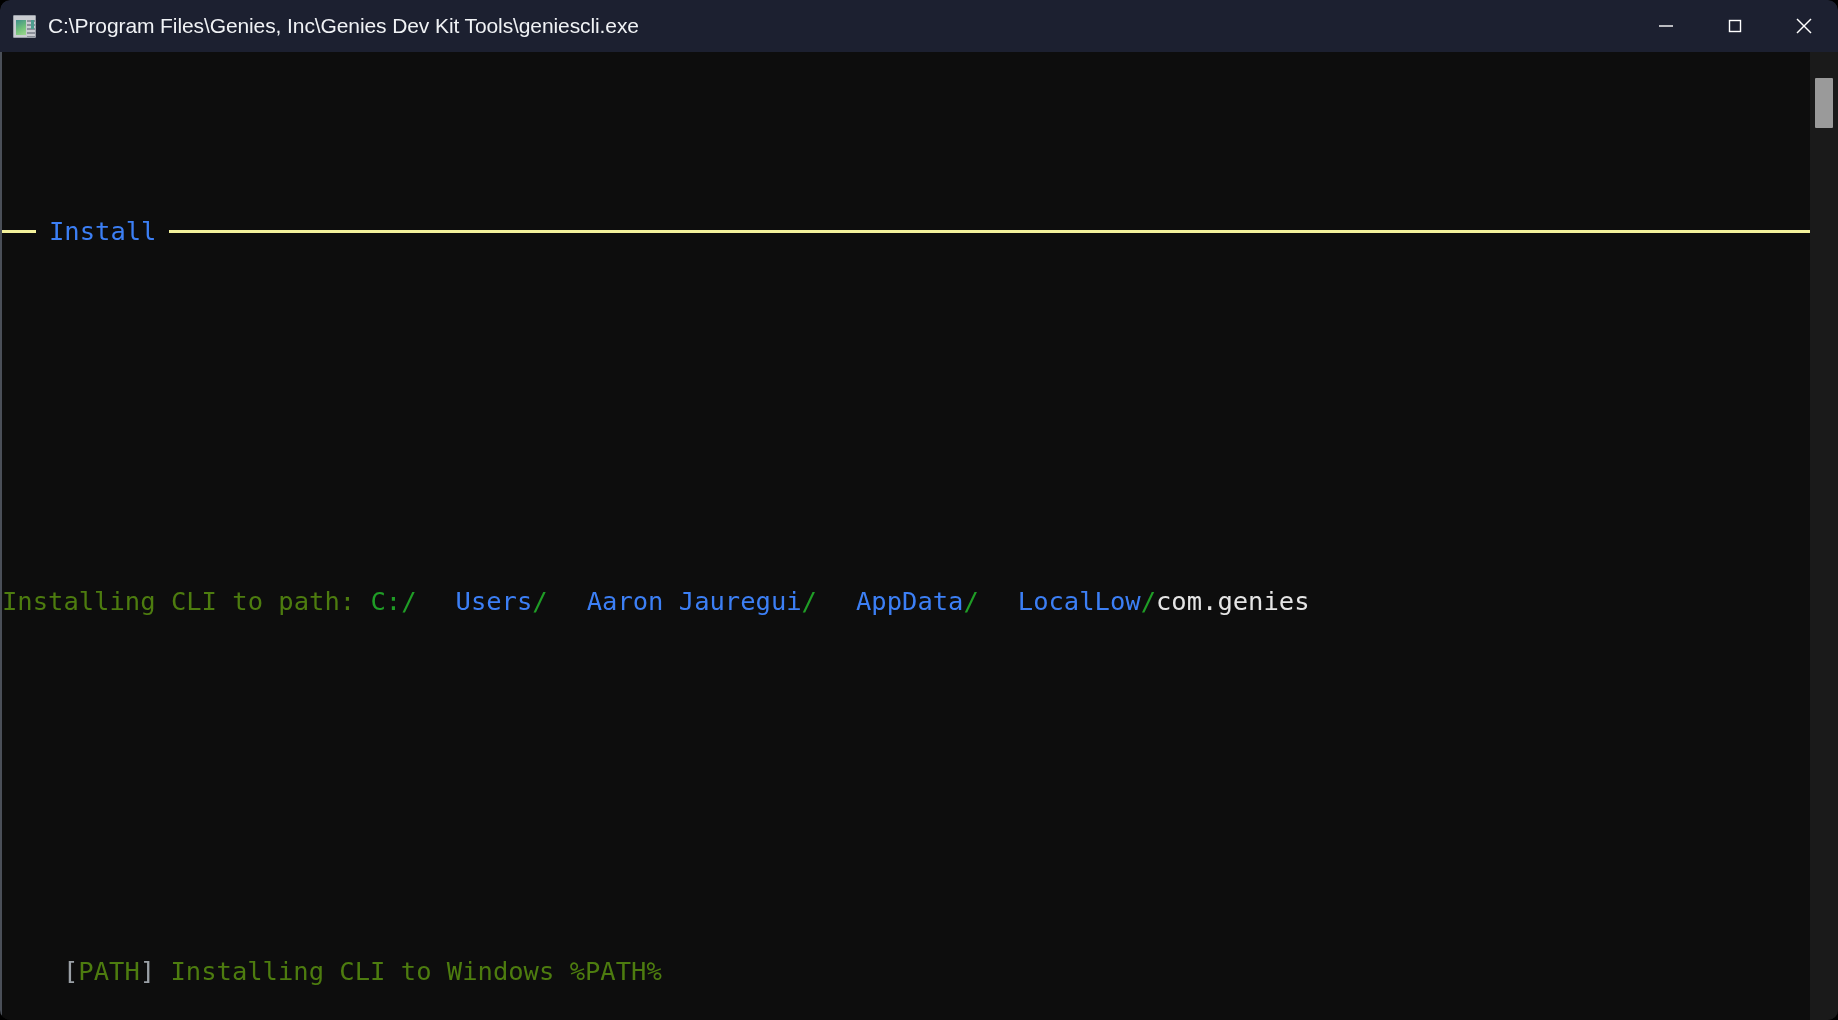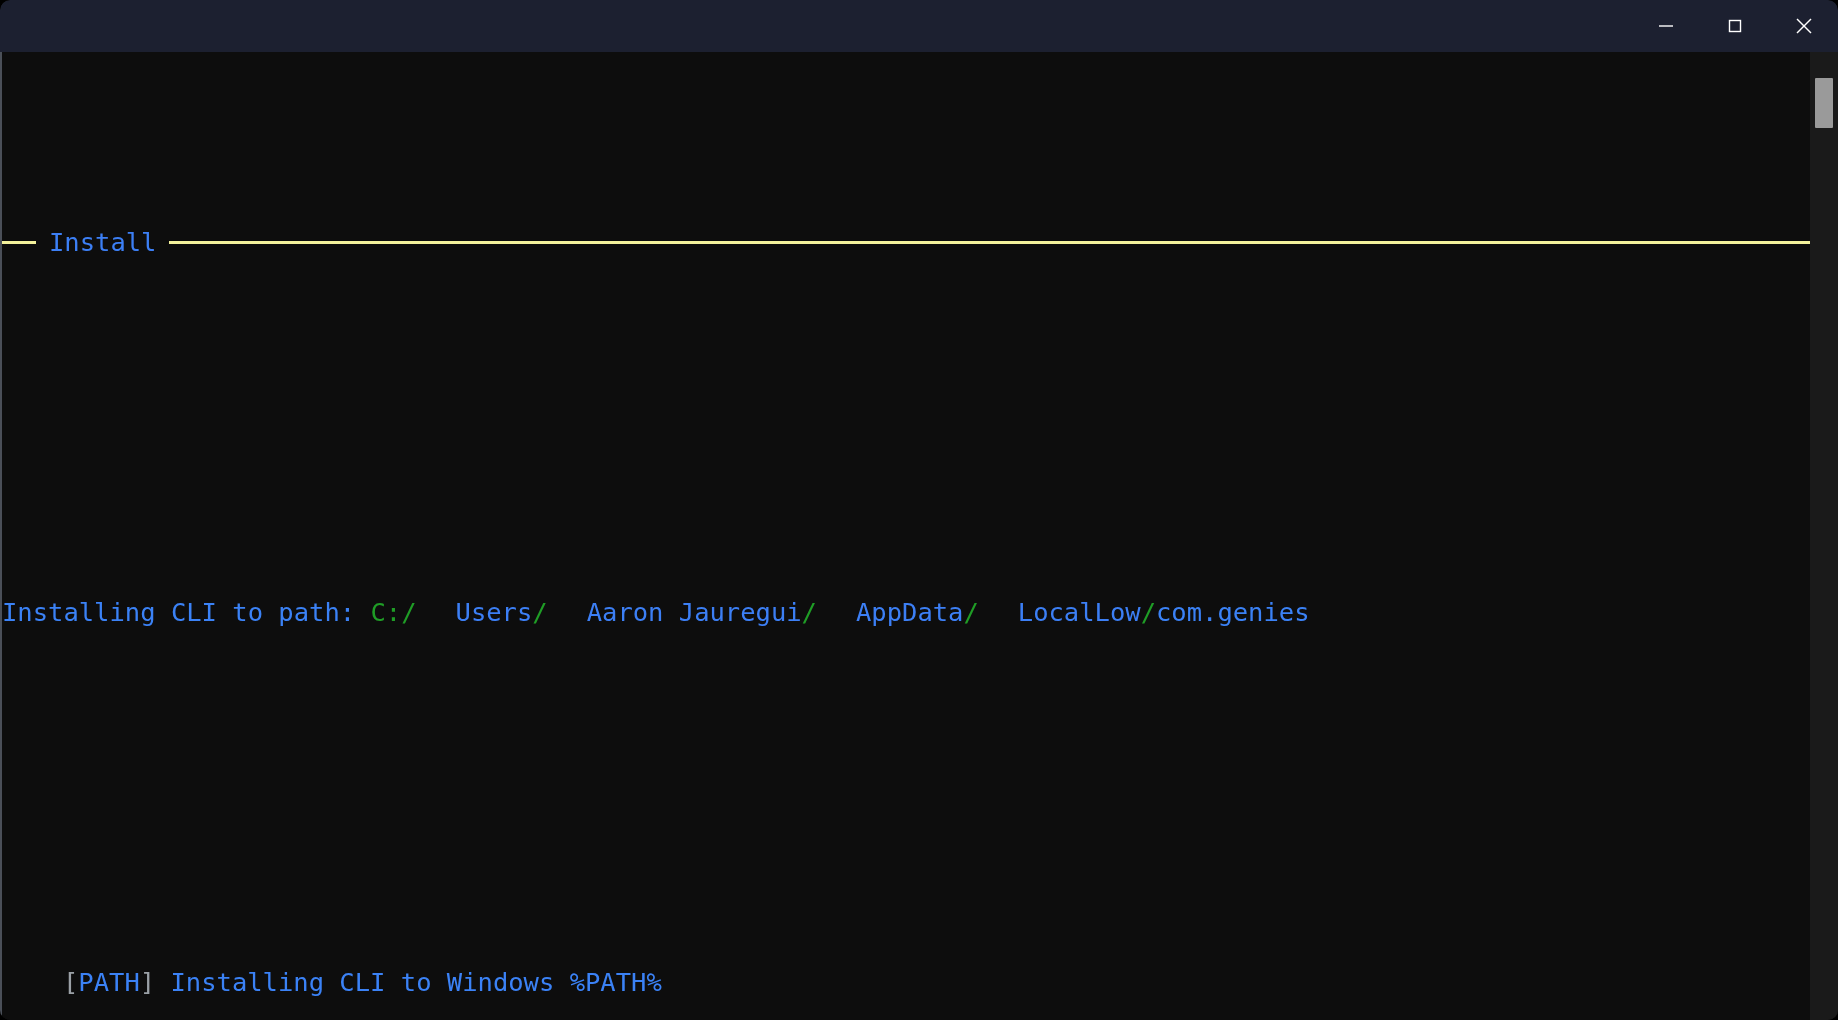--- a/index.html
+++ b/index.html
@@ -118,21 +118,21 @@
   .term-leftborder {
     flex: 0 0 2px;
     background: #4a4f58;
   }
 
   .term {
     position: relative;
     flex: 1 1 auto;
     background: #0d0d0d;
     overflow: hidden;
-    padding-top: 24px;
+    padding-top: 13px;
     font-family: "DejaVu Sans Mono", monospace;
     font-size: 25.5px;
     line-height: 37px;
     color: #e8e8e8;
     white-space: pre;
     letter-spacing: 0px;
   }
 
   .term .line { height: 37px; display: block; }
   .indent4 { padding-left: 61px; }
@@ -155,25 +155,25 @@
     font-size: 25.5px;
     line-height: 37px;
   }
   .rule-seg-right {
     flex: 1 1 auto;
     height: 3px;
     background: #f3f19b;
   }
 
   
-  .c-white  { color: #3b82f6; }
+  .c-white  { color: #4d7c0f; }
   .c-dim    { color: #9aa0a6; }
   .c-blue   { color: #3c7ff5; margin-left: 39px; }
   .c-green  { color: #1f9d26; }
-  .c-cream  { color: #3b82f6; }
+  .c-cream  { color: #e5e5e5; }
 
   
   .scrollbar {
     position: absolute;
     top: 0; right: 0;
     width: 28px;
     height: 100%;
     background: #1a1a1a;
   }
   .scroll-thumb {
@@ -186,20 +186,34 @@
     border-radius: 1px;
   }
 </style>
 </head>
 <body>
 
 <div class="window">
 
   <div class="titlebar">
 
+    <div class="title-left">
+      <div class="app-icon">
+        <div class="pane"></div>
+        <div class="bars">
+          <i></i>
+            <i></i>
+            <i></i>
+            <i></i>
+            <i></i>
+        </div>
+        <div class="sidebar-blk"></div>
+      </div>
+      <div class="title-text">C:\Program Files\Genies, Inc\Genies Dev Kit Tools\geniescli.exe</div>
+    </div>
 
     <div class="win-controls">
 
       <div class="win-btn minimize">
         <span>
           <svg width="22" height="22" viewBox="0 0 22 22">
             <line x1="4" y1="11" x2="18" y2="11" stroke="#ffffff" stroke-width="1.4"></line>
           </svg>
         </span>
       </div>

